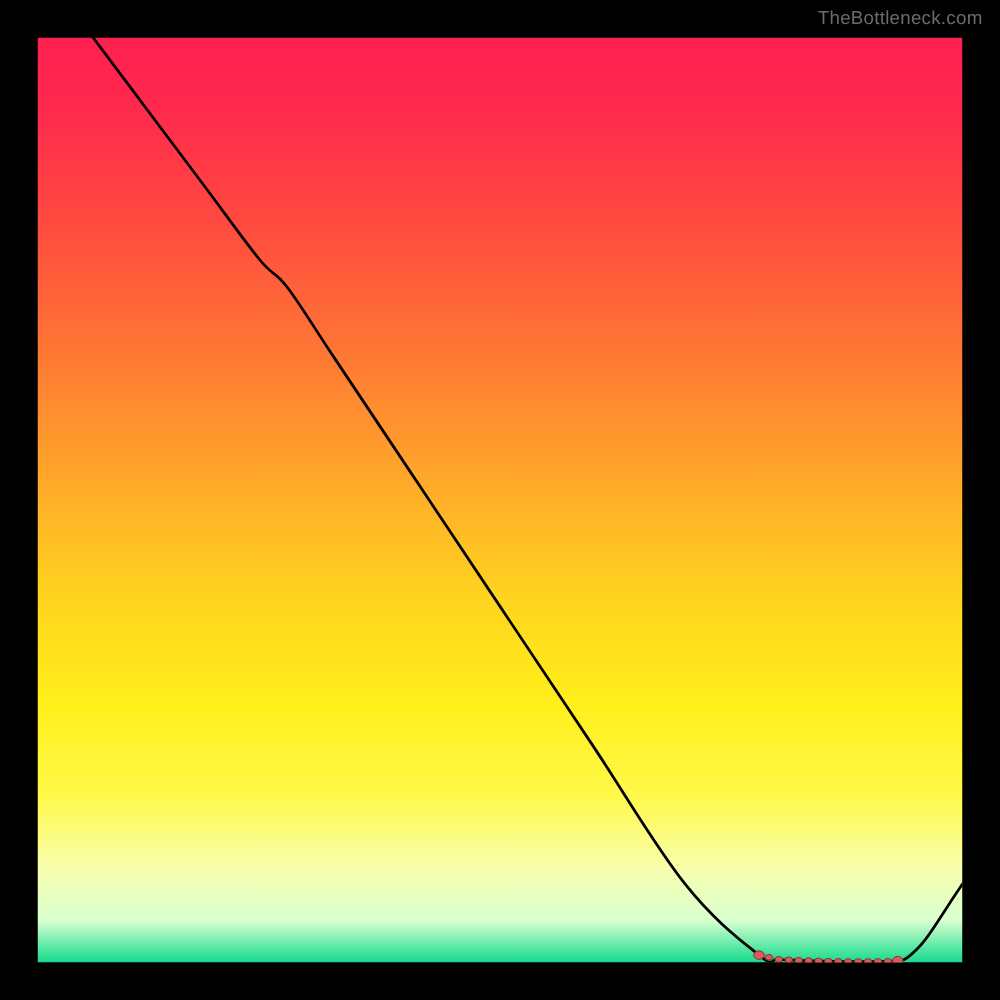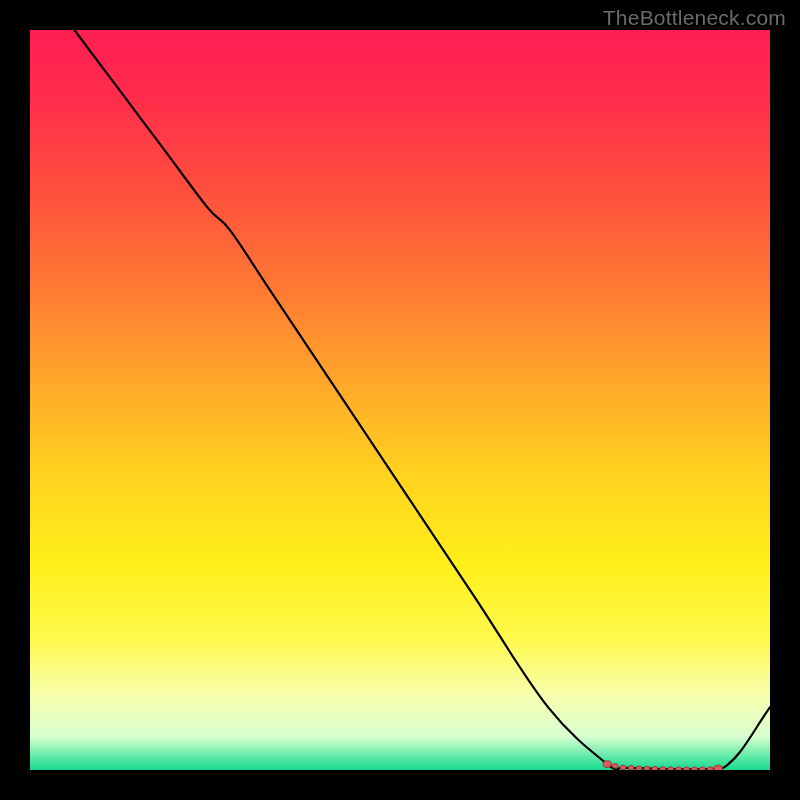--- a/index.html
+++ b/index.html
@@ -15,21 +15,21 @@
     position: relative;
     width: 800px;
     height: 800px;
     background: #000;
   }
   .watermark {
     position: absolute;
     top: 6px;
     right: 14px;
     color: #6b6b6b;
-    font-size: 21px;
+    font-size: 15px;
     font-weight: 400;
     letter-spacing: 0.2px;
   }
   .plot {
     position: absolute;
     left: 30px;
     top: 30px;
     width: 740px;
     height: 740px;
   }

